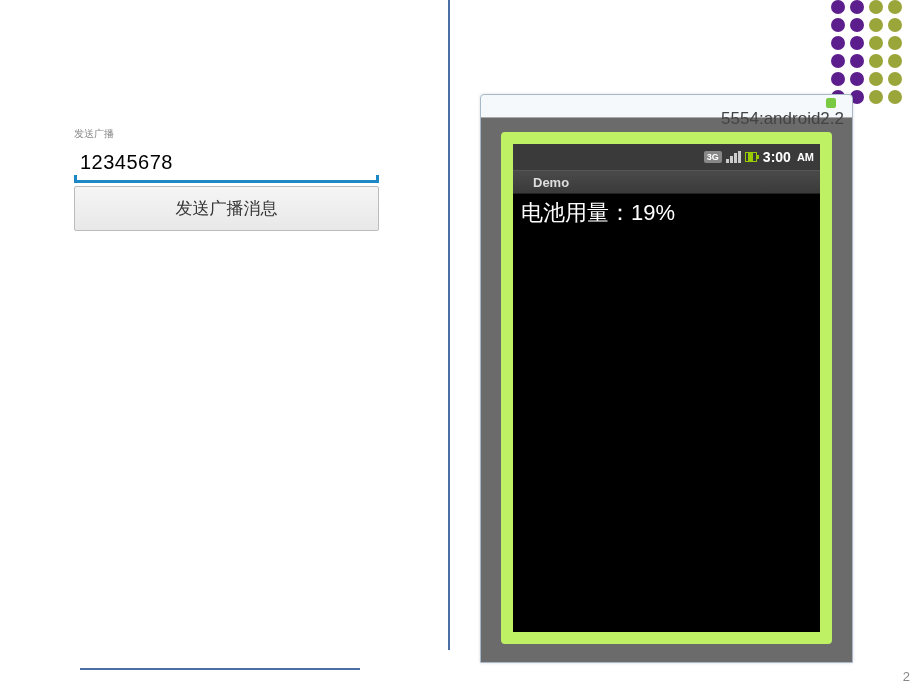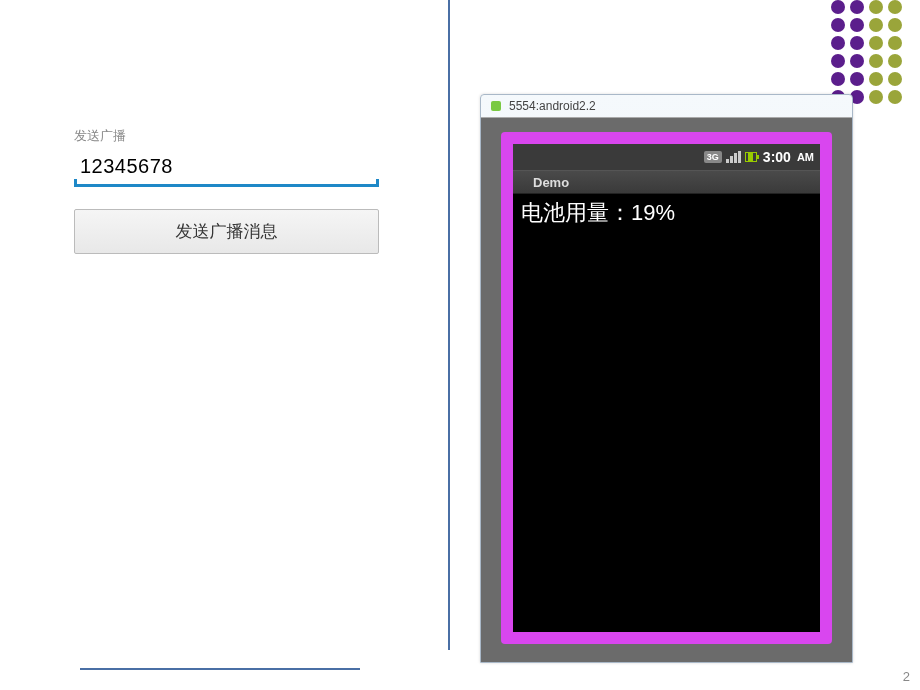--- a/index.html
+++ b/index.html
@@ -44,38 +44,38 @@
     }
     
     
     .left-form {
       position: absolute;
       left: 74px;
       top: 127px;
       width: 305px;
     }
     .form-label {
-      font-size: 13px;
+      font-size: 10px;
       color: #888;
       margin-bottom: 6px;
     }
     .form-input {
       width: 100%;
       font-size: 20px;
       padding: 4px 6px 6px 6px;
       border: none;
       border-bottom: 3px solid #1e88c7;
       outline: none;
       color: #000;
       font-family: Arial, sans-serif;
       letter-spacing: 0.5px;
     }
     .input-wrap {
       position: relative;
-      margin-bottom: 22px;
+      margin-bottom: 3px;
     }
     .input-wrap::before, .input-wrap::after {
       content: '';
       position: absolute;
       bottom: 0;
       width: 3px;
       height: 8px;
       background: #1e88c7;
     }
     .input-wrap::before { left: 0; }
@@ -109,38 +109,39 @@
       top: 94px;
       width: 373px;
       background: linear-gradient(#f5f9fc, #e4ecf4);
       border: 1px solid #a9b8c8;
       border-radius: 4px 4px 0 0;
       box-shadow: 0 0 3px rgba(0,0,0,0.15);
     }
     .emu-titlebar {
       height: 22px;
       display: flex;
-      align-items: center;
+      align-items: flex-end;
       padding: 0 8px;
-      font-size: 12px;
+      font-size: 17px;
       color: #444;
+      flex-direction: column;
     }
     .emu-icon {
       width: 14px;
       height: 14px;
       margin-right: 6px;
       display: inline-block;
     }
     .emu-body {
       background: #6b6b6b;
       padding: 14px 20px 18px 20px;
       border-top: 1px solid #aaa;
     }
     .phone {
-      background: #d946ef;
+      background: #bef264;
       border-radius: 4px;
       padding: 12px;
     }
     .phone-screen {
       width: 100%;
       background: #000;
     }
     .statusbar {
       background: #3a3a3a;
       height: 26px;

